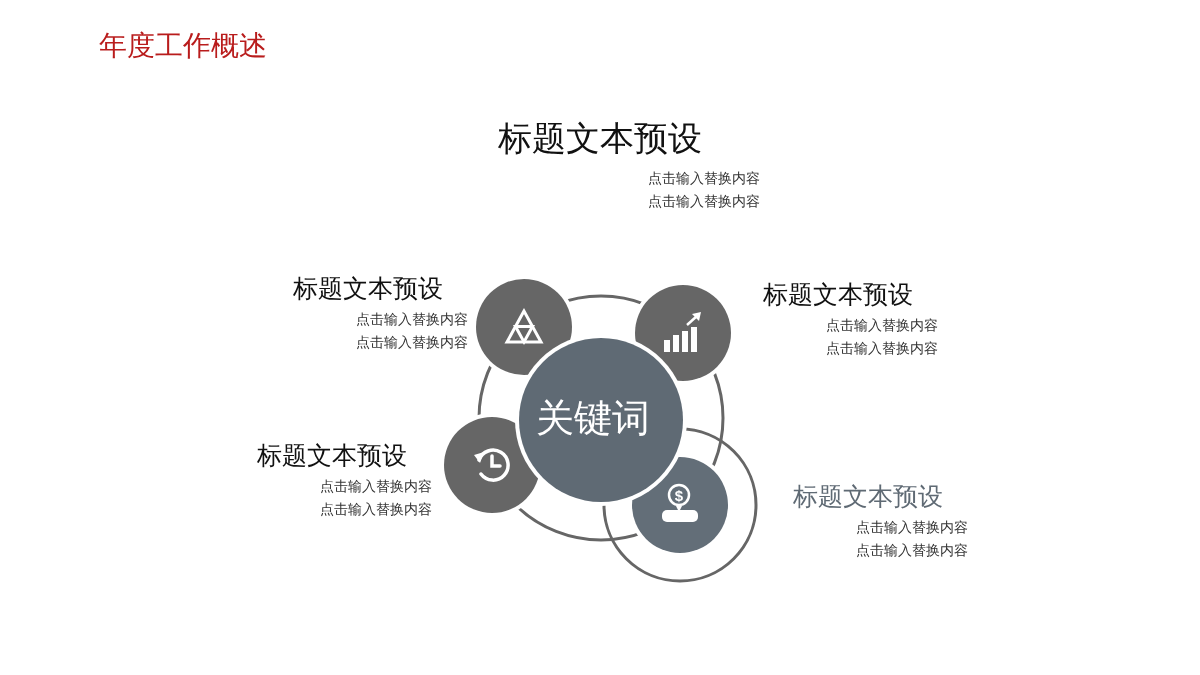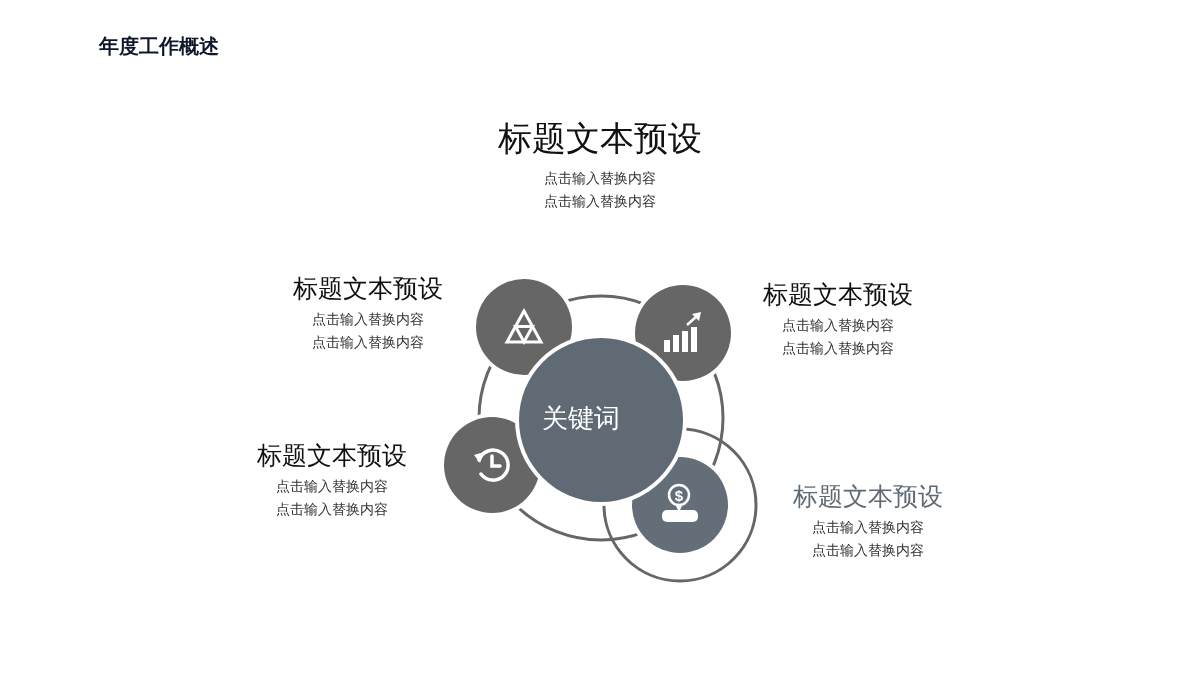--- a/index.html
+++ b/index.html
@@ -3,43 +3,43 @@
   <meta charset="utf-8">
   <style>
     html, body { margin: 0; padding: 0; }
     body {
       width: 1200px; height: 675px; position: relative; overflow: hidden;
       background: #ffffff;
       font-family: "DejaVu Sans", "Liberation Sans", sans-serif;
     }
     .page-title {
       position: absolute; left: 99px; top: 26px;
-      font-size: 20px; color: #0f172a; letter-spacing: 0px;
-      font-weight: bold; line-height: 40px;
+      font-size: 28px; color: #b91c1c; letter-spacing: 0px;
+      font-weight: normal; line-height: 40px;
     }
     .block { position: absolute; text-align: center; }
     .block .title {
       font-weight: normal; color: #111111; line-height: 1.2;
       white-space: nowrap;
     }
     .block .line {
-      font-size: 14px; color: #333333; line-height: 23px; white-space: nowrap;
+      font-size: 14px; color: #333333; line-height: 23px; white-space: nowrap; text-align: right;
     }
     #blk-top { left: 440px; top: 118px; width: 320px; }
     #blk-top .title { font-size: 34px; }
     #blk-tl { left: 268px; top: 274px; width: 200px; }
     #blk-tr { left: 738px; top: 280px; width: 200px; }
     #blk-bl { left: 232px; top: 441px; width: 200px; }
     #blk-br { left: 768px; top: 482px; width: 200px; }
     #blk-tl .title, #blk-tr .title, #blk-bl .title, #blk-br .title { font-size: 25px; margin-bottom: 4px; }
     #blk-br .title { color: #5f6a74; }
     #diagram { position: absolute; left: 0; top: 0; }
     .kw {
-      position: absolute; left: 498px; top: 396px; width: 166px;
-      text-align: center; color: #ffffff; font-size: 26px; line-height: 44px;
+      position: absolute; left: 510px; top: 396px; width: 166px;
+      text-align: center; color: #ffffff; font-size: 38px; line-height: 44px;
     }
   </style>
 </head>
 <body>
 
 <div class="page-title">年度工作概述</div>
 
 <div class="block" id="blk-top">
   <div class="title">标题文本预设</div>
   <div style="height:8px"></div>

